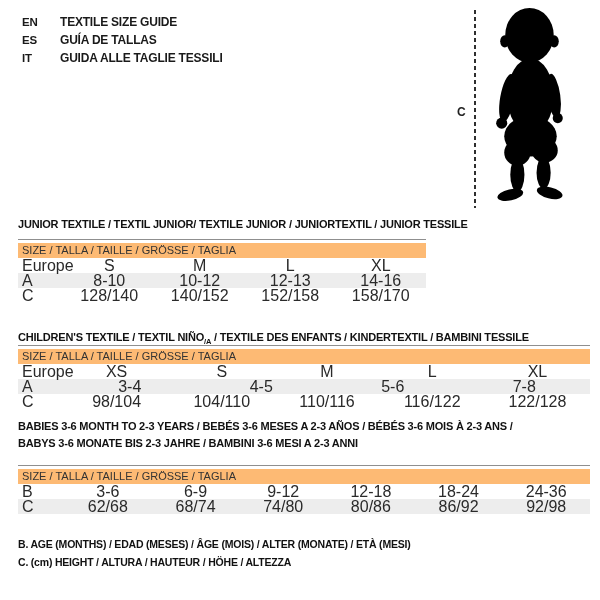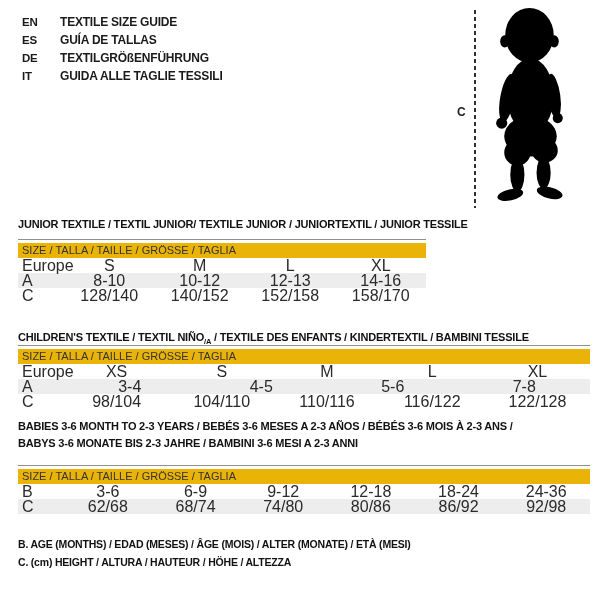--- a/index.html
+++ b/index.html
@@ -29,21 +29,21 @@
   .sec-heading {
     position:absolute; left:18px; font-size:11px; font-weight:700;
     letter-spacing:-0.2px; color:#111; line-height:17px; width:560px;
   }
   .sub-a { font-size:7.5px; vertical-align:sub; }
 
   
   .size-table { position:absolute; left:18px; }
   .tline { border-top:1px solid #8f8f8f; margin-bottom:3px; }
   .thead-bar {
-    background:#eab308; height:15px; line-height:15px;
+    background:#fdba74; height:15px; line-height:15px;
     padding-left:4px; font-size:11px; color:#333;
   }
   .trow { display:flex; height:15px; line-height:15px; font-size:16px; color:#2a2a2a; }
   .trow.shade { background:#ededed; }
   .cell-label { width:46px; padding-left:4px; text-align:left; }
   .cell { flex:1; text-align:center; }
 
   
   .footnotes { position:absolute; left:18px; top:535px; }
   .footnote { font-size:10.5px; font-weight:700; letter-spacing:-0.2px; line-height:18px; color:#111; }
@@ -54,24 +54,20 @@
 <div class="canvas">
 
   <div class="lang-block">
     <div class="lang-row">
       <span class="lang-code">EN</span>
       <span class="lang-title">TEXTILE SIZE GUIDE</span>
     </div>
     <div class="lang-row">
       <span class="lang-code">ES</span>
       <span class="lang-title">GUÍA DE TALLAS</span>
-    </div>
-    <div class="lang-row">
-      <span class="lang-code">DE</span>
-      <span class="lang-title">TEXTILGRÖßENFÜHRUNG</span>
     </div>
     <div class="lang-row">
       <span class="lang-code">IT</span>
       <span class="lang-title">GUIDA ALLE TAGLIE TESSILI</span>
     </div>
   </div>
 
   <div class="measure-line"></div>
   <div class="measure-label">C</div>
 

